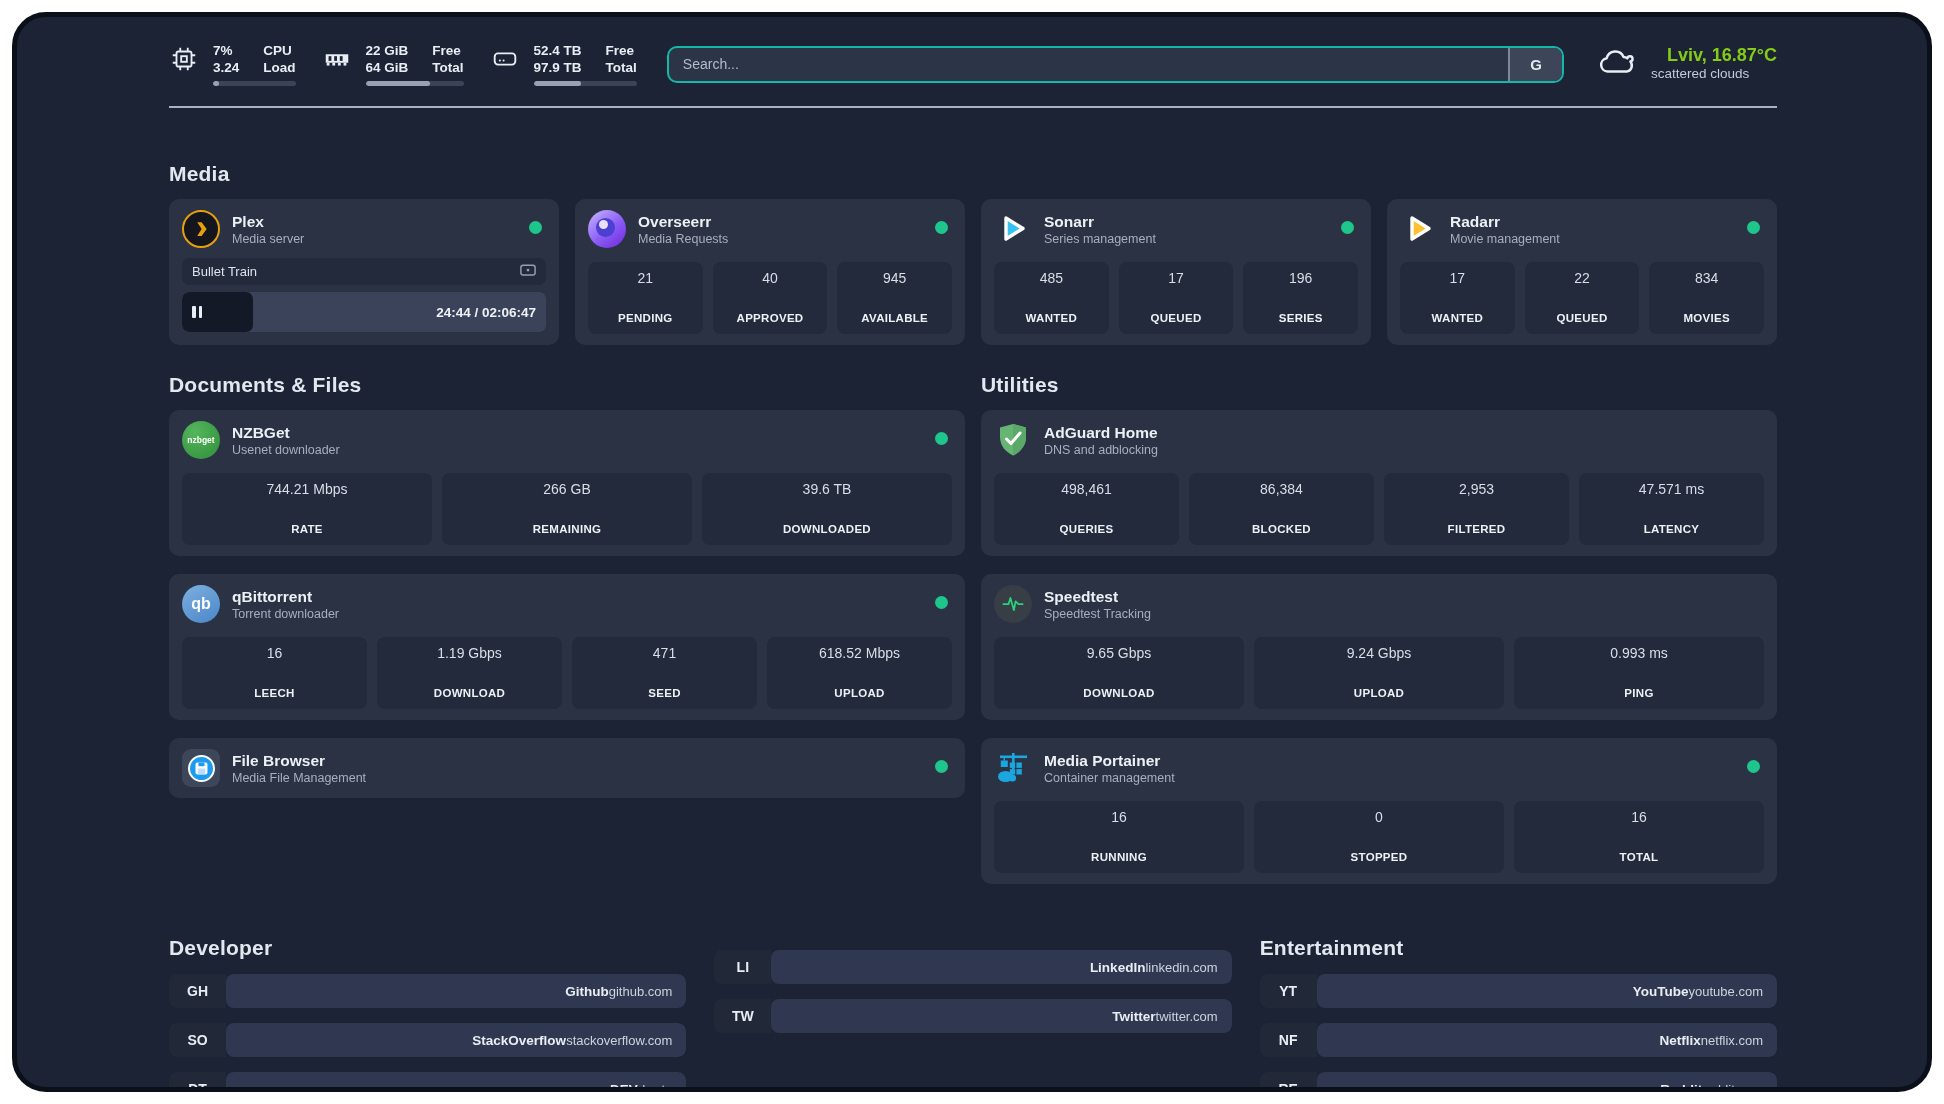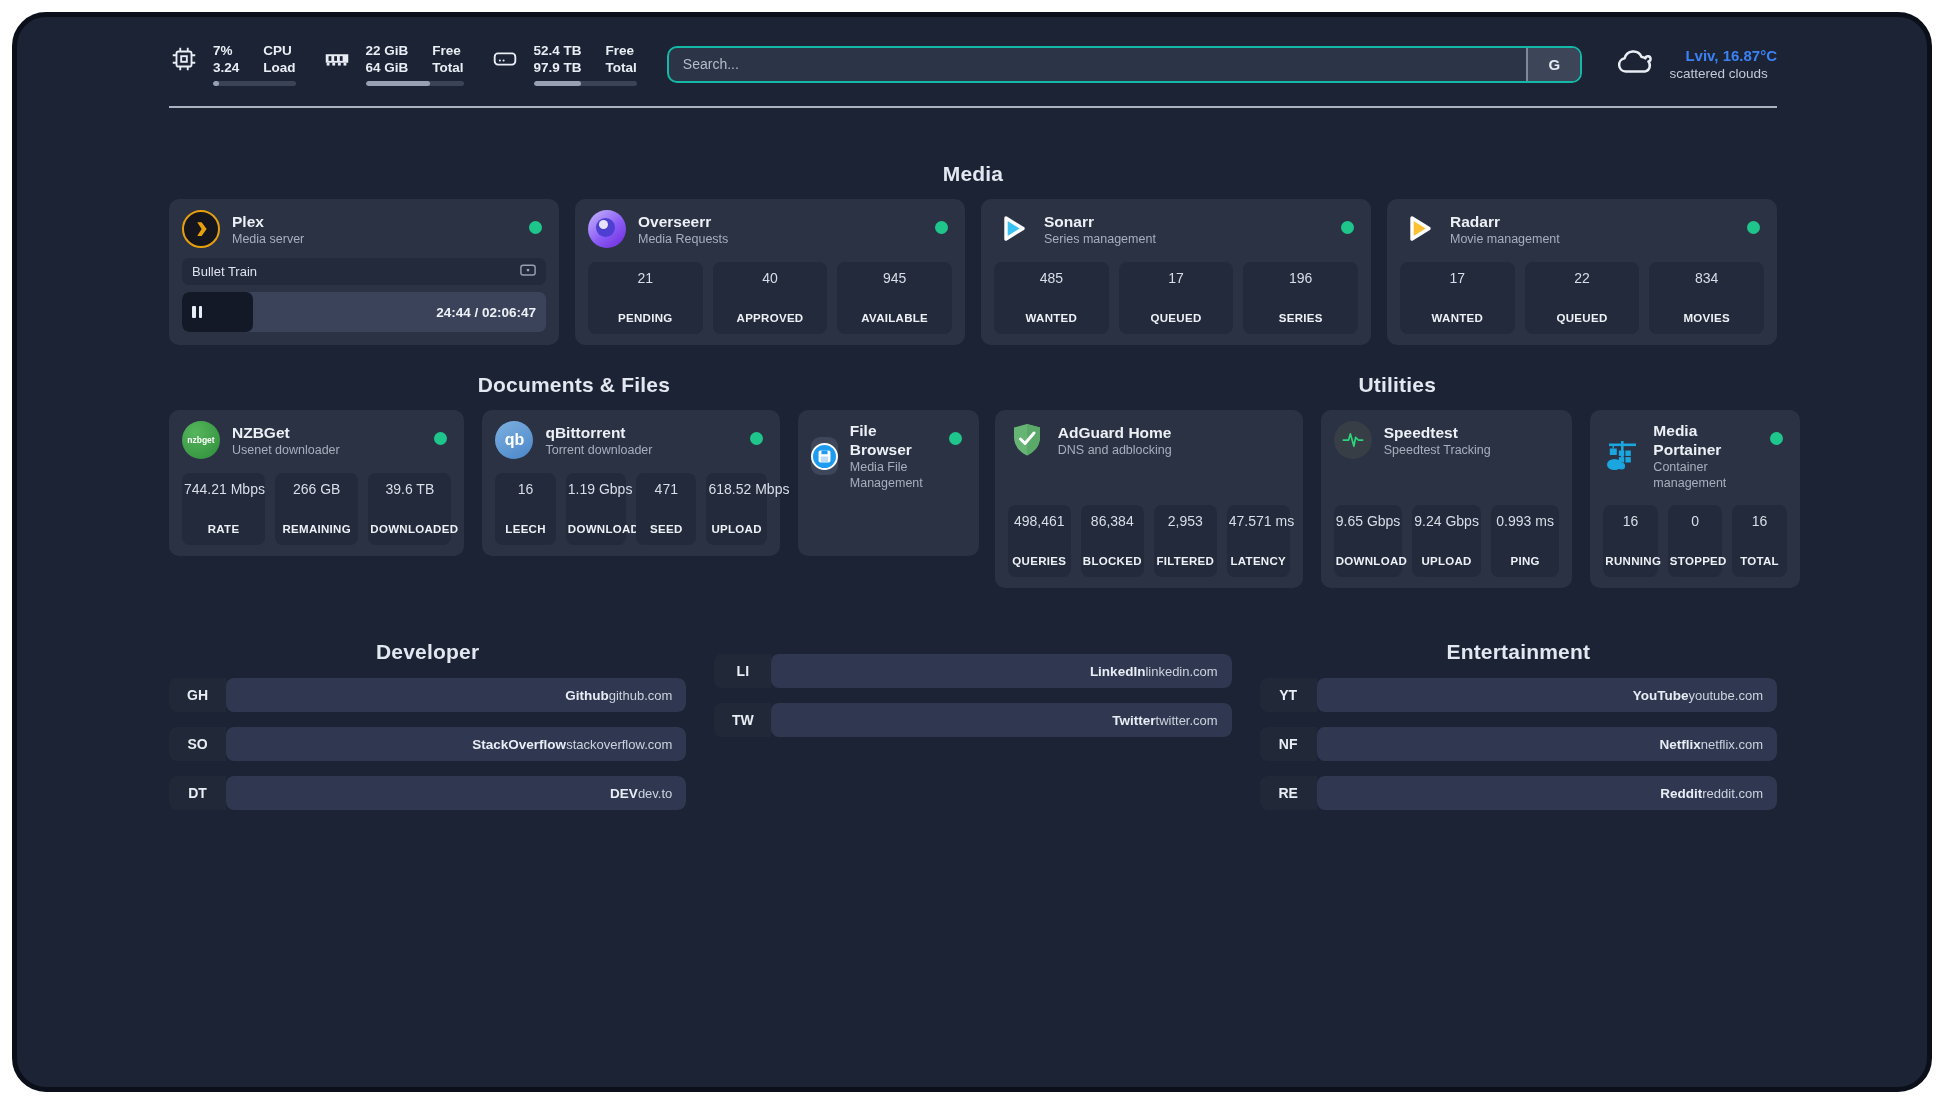--- a/index.html
+++ b/index.html
@@ -23,27 +23,27 @@
   .searchbox { flex:1; margin:0 32px 0 30px; height:37px; border:2px solid #14b8a6; border-radius:10px;
                background:#2c3447; display:flex; align-items:center; overflow:hidden; }
   .searchbox input { flex:1; background:transparent; border:none; outline:none; padding:0 14px;
                      font-size:14px; color:#dfe4ee; font-family:"Liberation Sans", sans-serif; }
   .searchbox input::placeholder { color:#b4bcca; }
   .g-btn { width:54px; align-self:stretch; background:#3d4659; border-left:2px solid #7f899b;
            display:flex; align-items:center; justify-content:center; color:#e4e9f1;
            font-weight:700; font-size:15px; cursor:pointer; }
 
   .weather { display:flex; align-items:center; gap:13px; flex:none; }
-  .w-line1 { font-size:15px; font-weight:700; color:#3b82f6; line-height:19px;padding-left:16px; }
+  .w-line1 { font-size:18px; font-weight:700; color:#84cc16; line-height:19px;padding-left:16px; }
   .w-line2 { font-size:13.5px; color:#c3cad7; line-height:17px; }
 
   .divider { margin-top:15px; border-top:2px solid #aab2c0; }
 
   
-  .sec-title { font-size:21px; font-weight:700; color:#e3e8f0; letter-spacing:.2px;text-align:center; }
+  .sec-title { font-size:21px; font-weight:700; color:#e3e8f0; letter-spacing:.2px; }
   .media-sec { margin-top:54px; }
   .grid4 { display:grid; grid-template-columns:repeat(4,1fr); gap:16px; margin-top:13px; }
 
   .card { background:#2a3244; border-radius:10px; padding:11px 13px; position:relative;
           display:flex; flex-direction:column; cursor:pointer; }
   .card-head { display:flex; gap:12px; align-items:center; padding-right:32px; }
   .app-icon { width:38px; height:38px; flex:none; position:relative; }
   .t-title { font-size:15.5px; font-weight:700; color:#edf0f5; line-height:19px; }
   .t-sub { font-size:12.5px; color:#a7afbe; line-height:16px; }
   .dot { position:absolute; top:22px; right:17px; width:13px; height:13px; border-radius:50%; background:#1fc68c; }
@@ -57,21 +57,21 @@
   .np-row { margin-top:10px; background:#222a3b; height:27px; border-radius:7px; display:flex;
             align-items:center; padding:0 10px; font-size:13px; color:#dde2ec; }
   .pg-row { margin-top:7px; height:40px; border-radius:7px; background:#3a4359; position:relative;
             display:flex; align-items:center; overflow:hidden; font-size:13.5px; color:#eef1f6; }
   .pg-fill { position:absolute; left:0; top:0; bottom:0; background:#141927; border-radius:7px; }
   .pause { display:flex; gap:3px; margin-left:10px; z-index:1; }
   .pause span { width:3.5px; height:12px; background:#e9edf4; border-radius:1px; }
   .pg-time { margin-left:auto; margin-right:10px; z-index:1; font-weight:600; }
 
   .two-col { display:grid; grid-template-columns:1fr 1fr; gap:16px; margin-top:28px; }
-  .col-stack { display:flex; flex-direction:row; gap:18px; margin-top:13px; }
+  .col-stack { display:flex; flex-direction:column; gap:18px; margin-top:13px; }
 
   
   .circle { width:38px; height:38px; border-radius:50%; display:flex; align-items:center; justify-content:center; }
   .plex-ic { background:#15161d; border:2.5px solid #e7a00d; }
   .ov-ic { background:linear-gradient(140deg,#c7b8fd 0%,#8b5cf6 55%,#6d28d9 100%); position:relative; overflow:hidden; }
   .ov-pupil { position:absolute; left:8px; top:8px; width:19px; height:19px; border-radius:50%; background:#4c3fd1; }
   .ov-glint { position:absolute; left:11px; top:10px; width:9px; height:9px; border-radius:50%; background:#e8e2ff; }
   .nzb-ic { background:radial-gradient(circle at 35% 30%,#55b65c,#2f8d3a); color:#fff; font-size:8.5px; font-weight:700; }
   .qb-ic { background:linear-gradient(150deg,#7db0e0,#4a86c8); color:#fff; font-size:16px; font-weight:700;
            box-shadow:inset 0 0 0 3px rgba(255,255,255,.0); }

